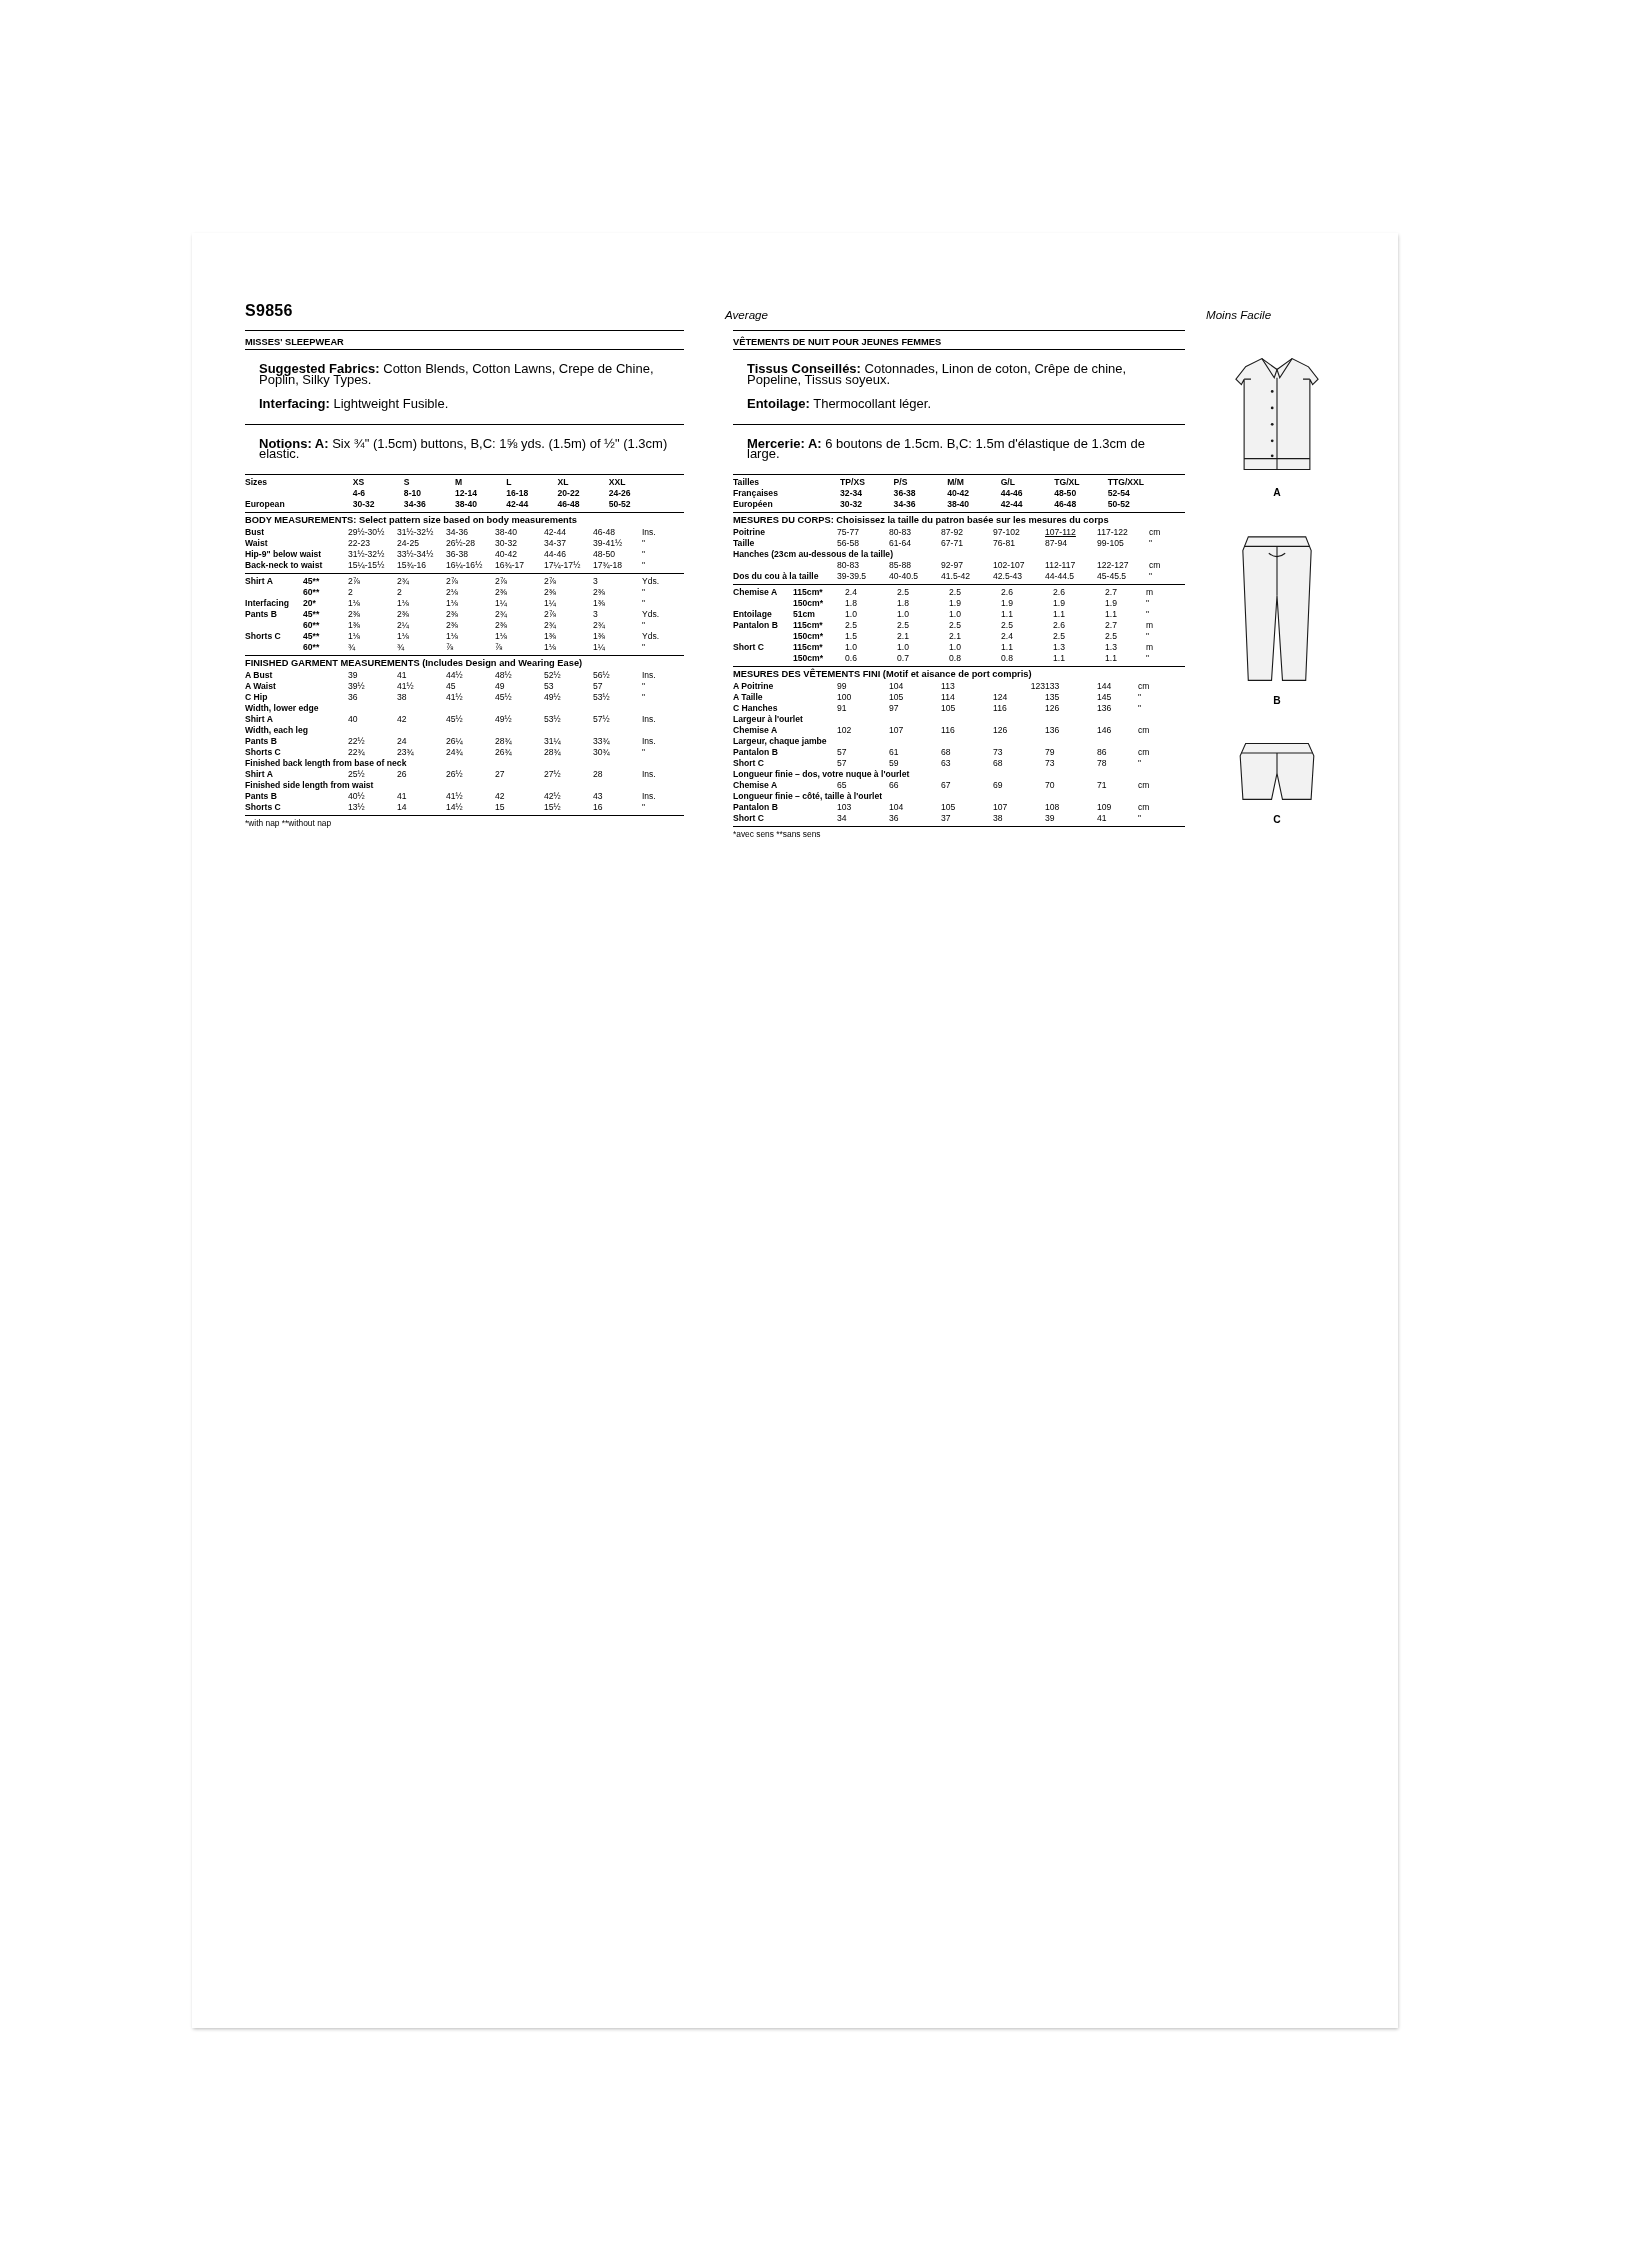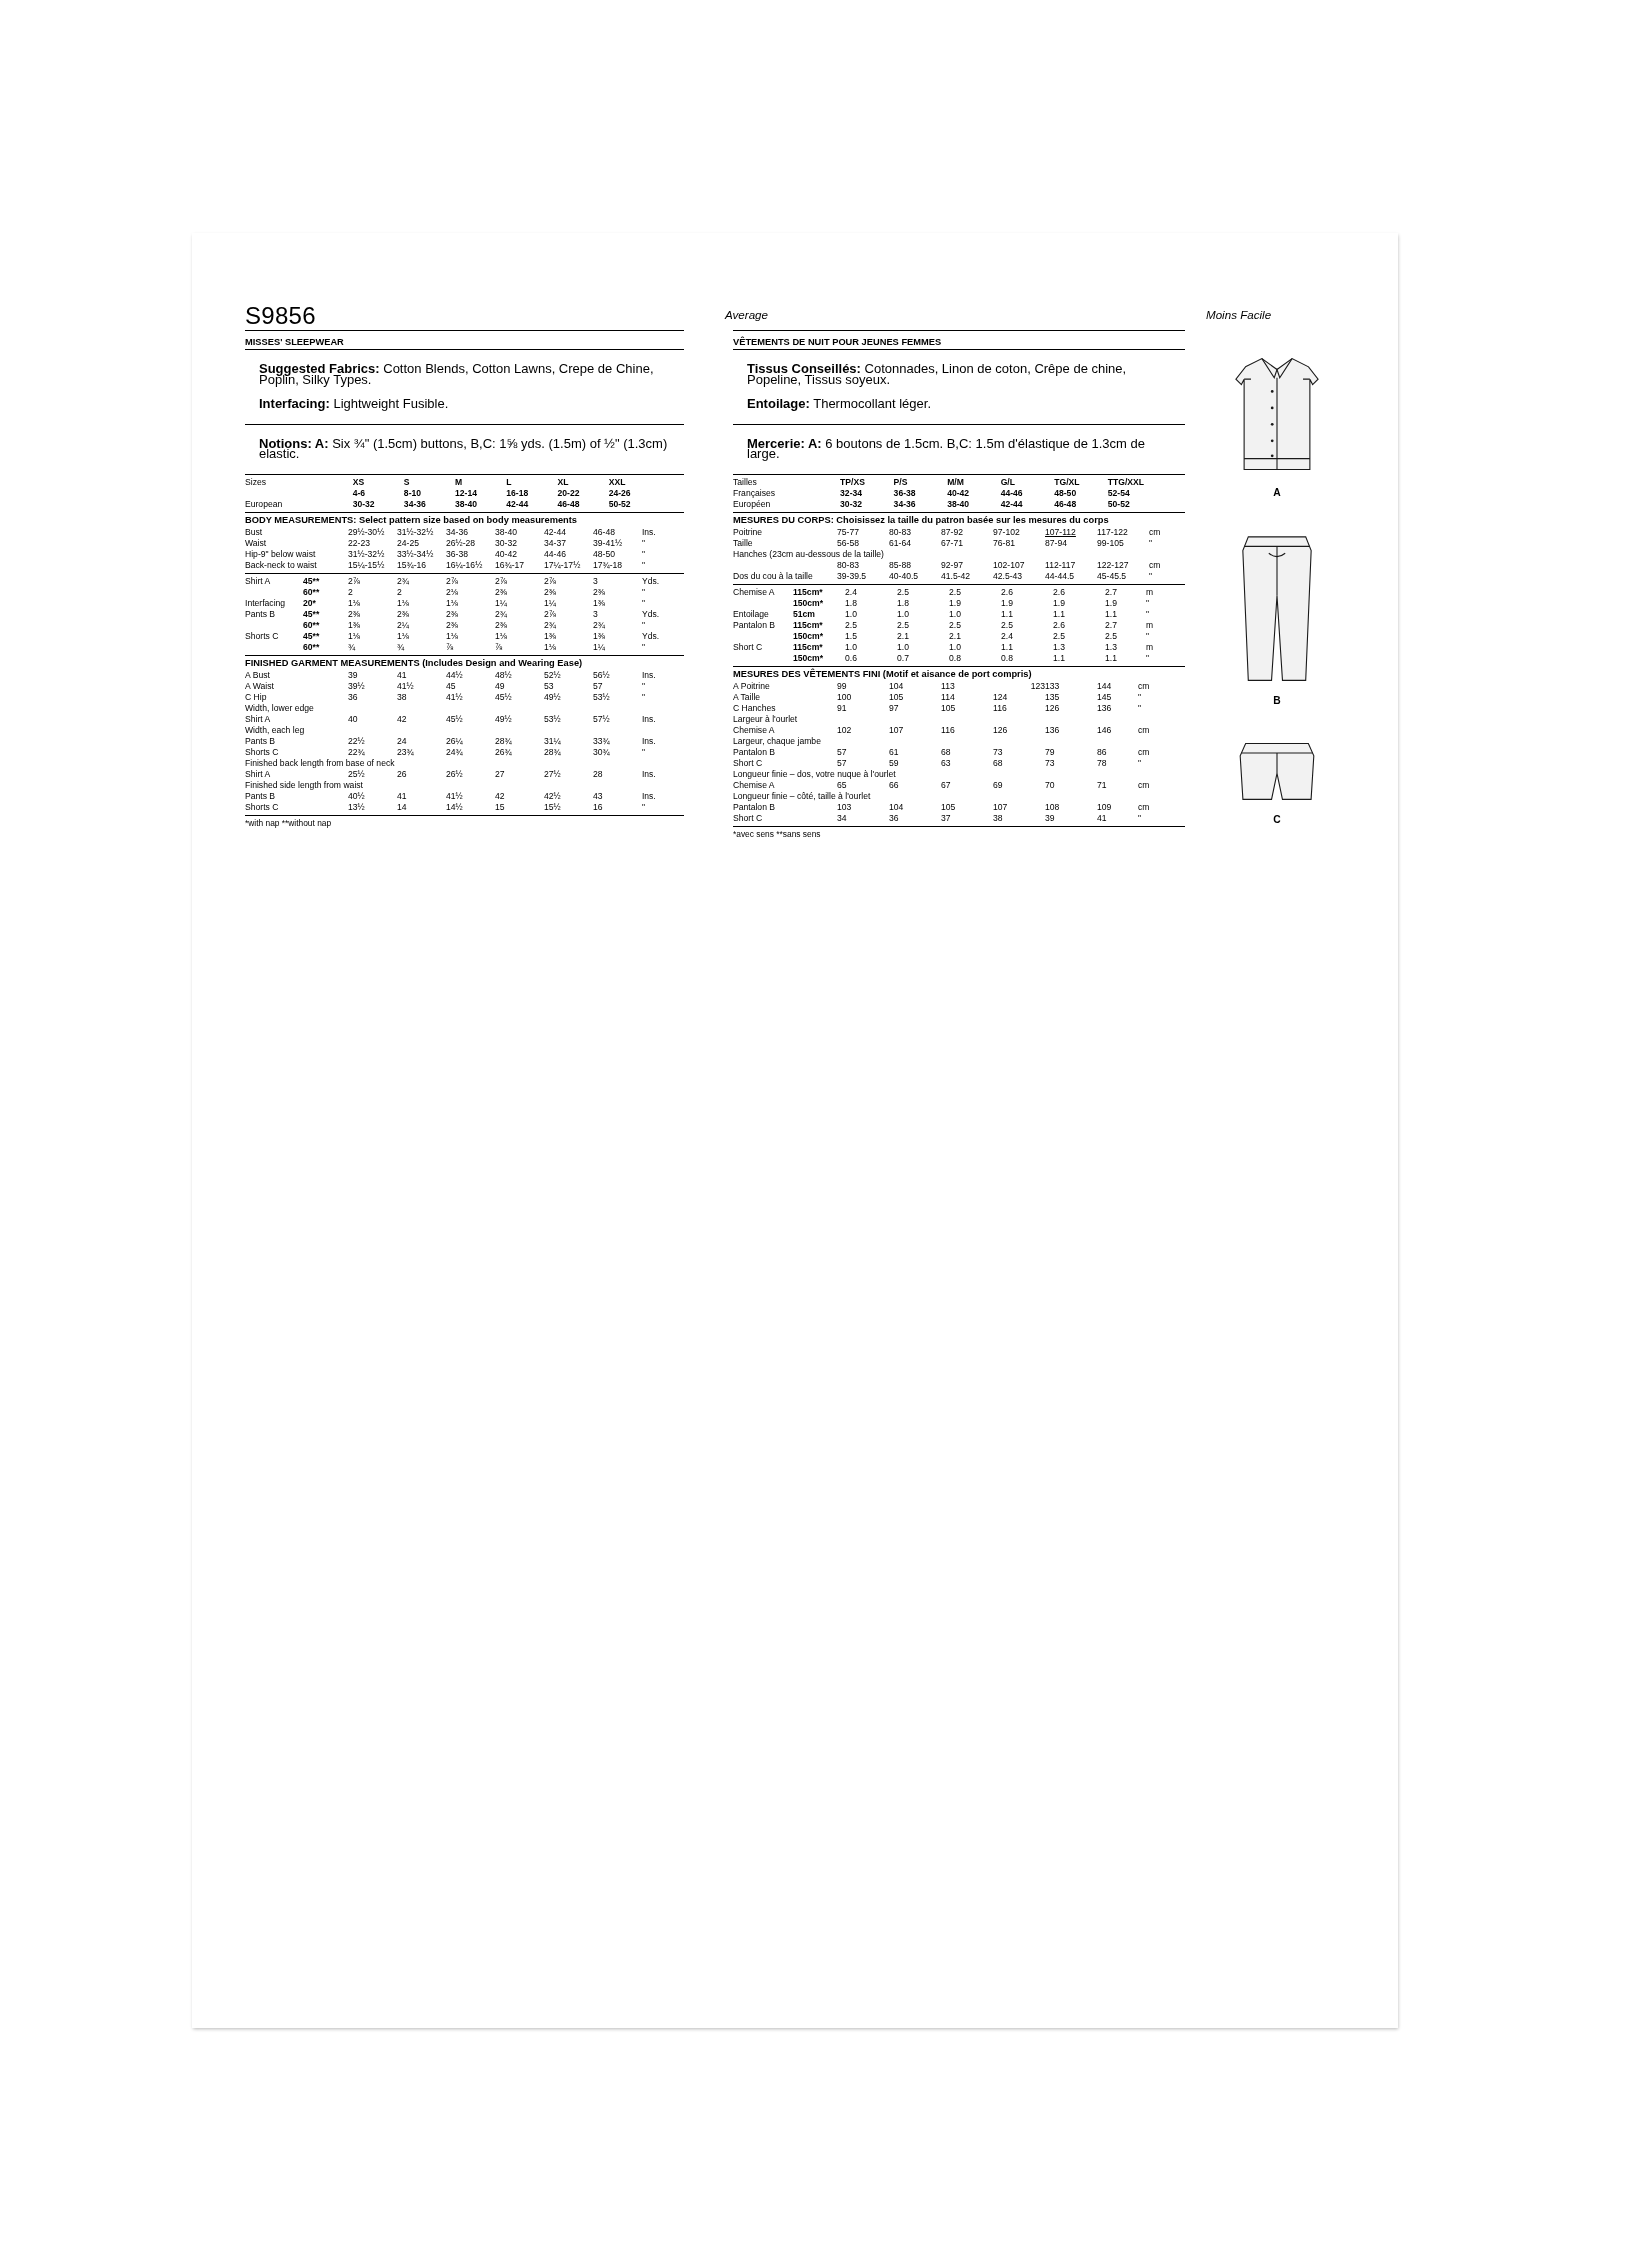--- a/index.html
+++ b/index.html
@@ -2,41 +2,41 @@
 <html style="font-size:11px"><head>
 <meta charset="utf-8">
 <style>
   html,body{margin:0;padding:0;background:#ffffff;}
   body{width:1645px;height:2261px;font-family:"Liberation Sans", sans-serif;color:#000;}
   .page{position:absolute;left:192px;top:233px;width:1206px;height:1795px;background:#fff;box-shadow:1.4px 2.1px 3.4px rgba(0,0,0,.28);}
   .sheet{position:absolute;left:0;top:0;width:100%;height:100%;}
 
   
   .hdr{position:absolute;left:53px;top:69px;width:1096px;height:27px;}
-  .patnum{position:absolute;left:0;top:0;font-size:24px;font-weight:normal;letter-spacing:0.3px;}
+  .patnum{position:absolute;left:0;top:0;font-size:16px;font-weight:bold;letter-spacing:0.3px;}
   .avg{position:absolute;left:480px;top:5.5px;font-size:11.6px;font-style:italic;}
   .moins{position:absolute;left:961px;top:5.5px;font-size:11.6px;font-style:italic;}
 
   .rule{position:absolute;background:#000;height:1.4px;}
 
   
   .colL{position:absolute;left:53px;top:104px;width:439px;}
   .colR{position:absolute;left:541px;top:104px;width:452px;}
 
   .sect-title{font-size:9.3px;font-weight:bold;margin:0 0 1.4px 0;}
   .line{font-size:13px;line-height:10.6px;margin:14px;}
   .line b{font-weight:bold;}
 
   .hr{border-top:1.1px solid #000;margin:2.1px 0 2.1px 0;}
   .hrthin{border-top:0.7px solid #000;margin:2.1px 0 2.1px 0;}
 
   table{border-collapse:collapse;font-size:8.6px;width:100%;}
   td{padding:0 0 1px 0;vertical-align:top;white-space:nowrap;}
   .b{font-weight:bold;}
-  .lbl{font-weight:normal;}
+  .lbl{font-weight:bold;}
   .u{font-size:8.5px;}
 
   
   .figs{position:absolute;left:1006px;top:116px;width:158px;}
   .figbox{position:relative;margin-bottom:4.1px;}
   .figcap{text-align:center;font-size:10.3px;font-weight:bold;margin-top:1.4px;}
 
   .foot{font-size:8.4px;margin-top:8.2px;}
 
   svg{display:block;margin:0 auto;}

